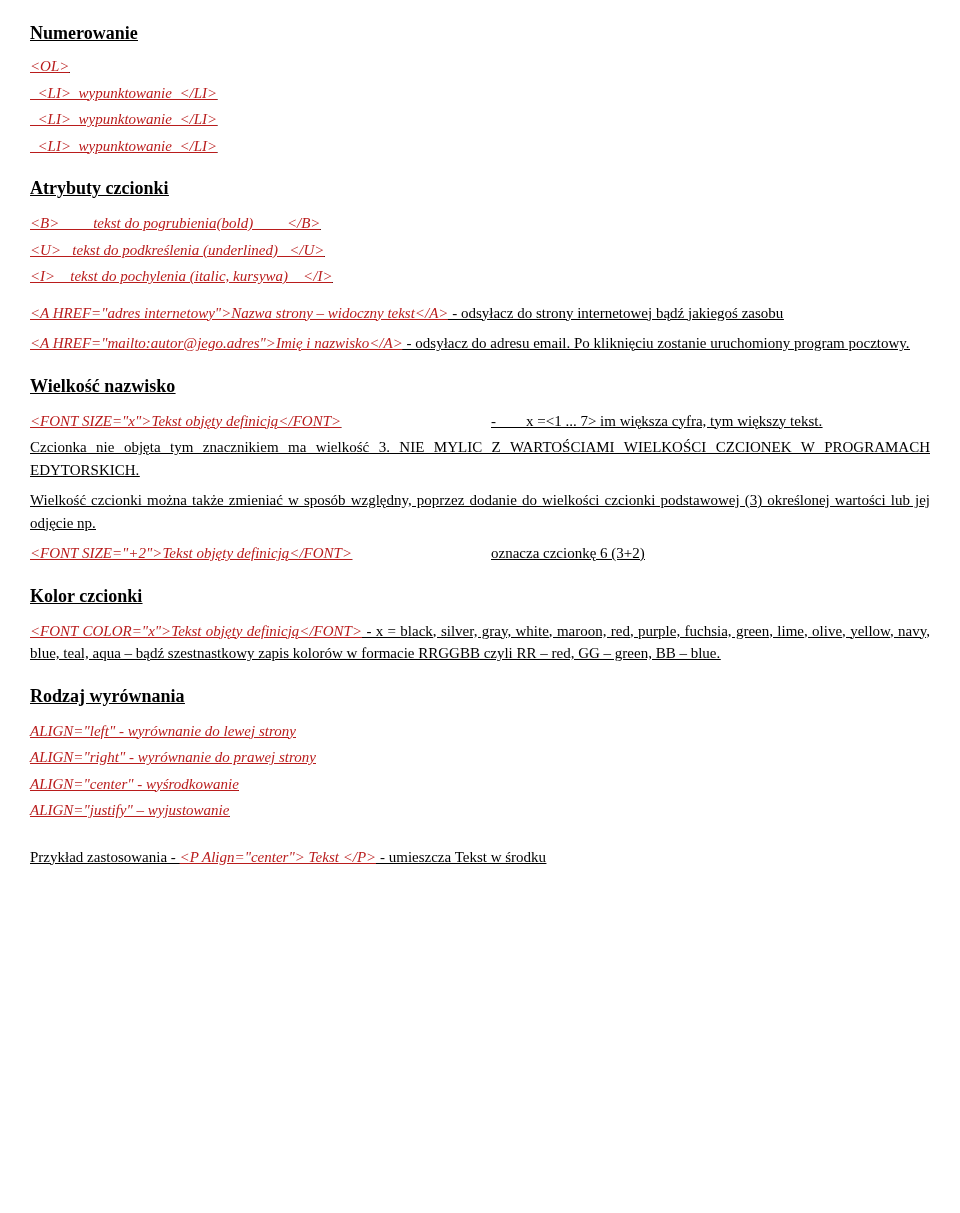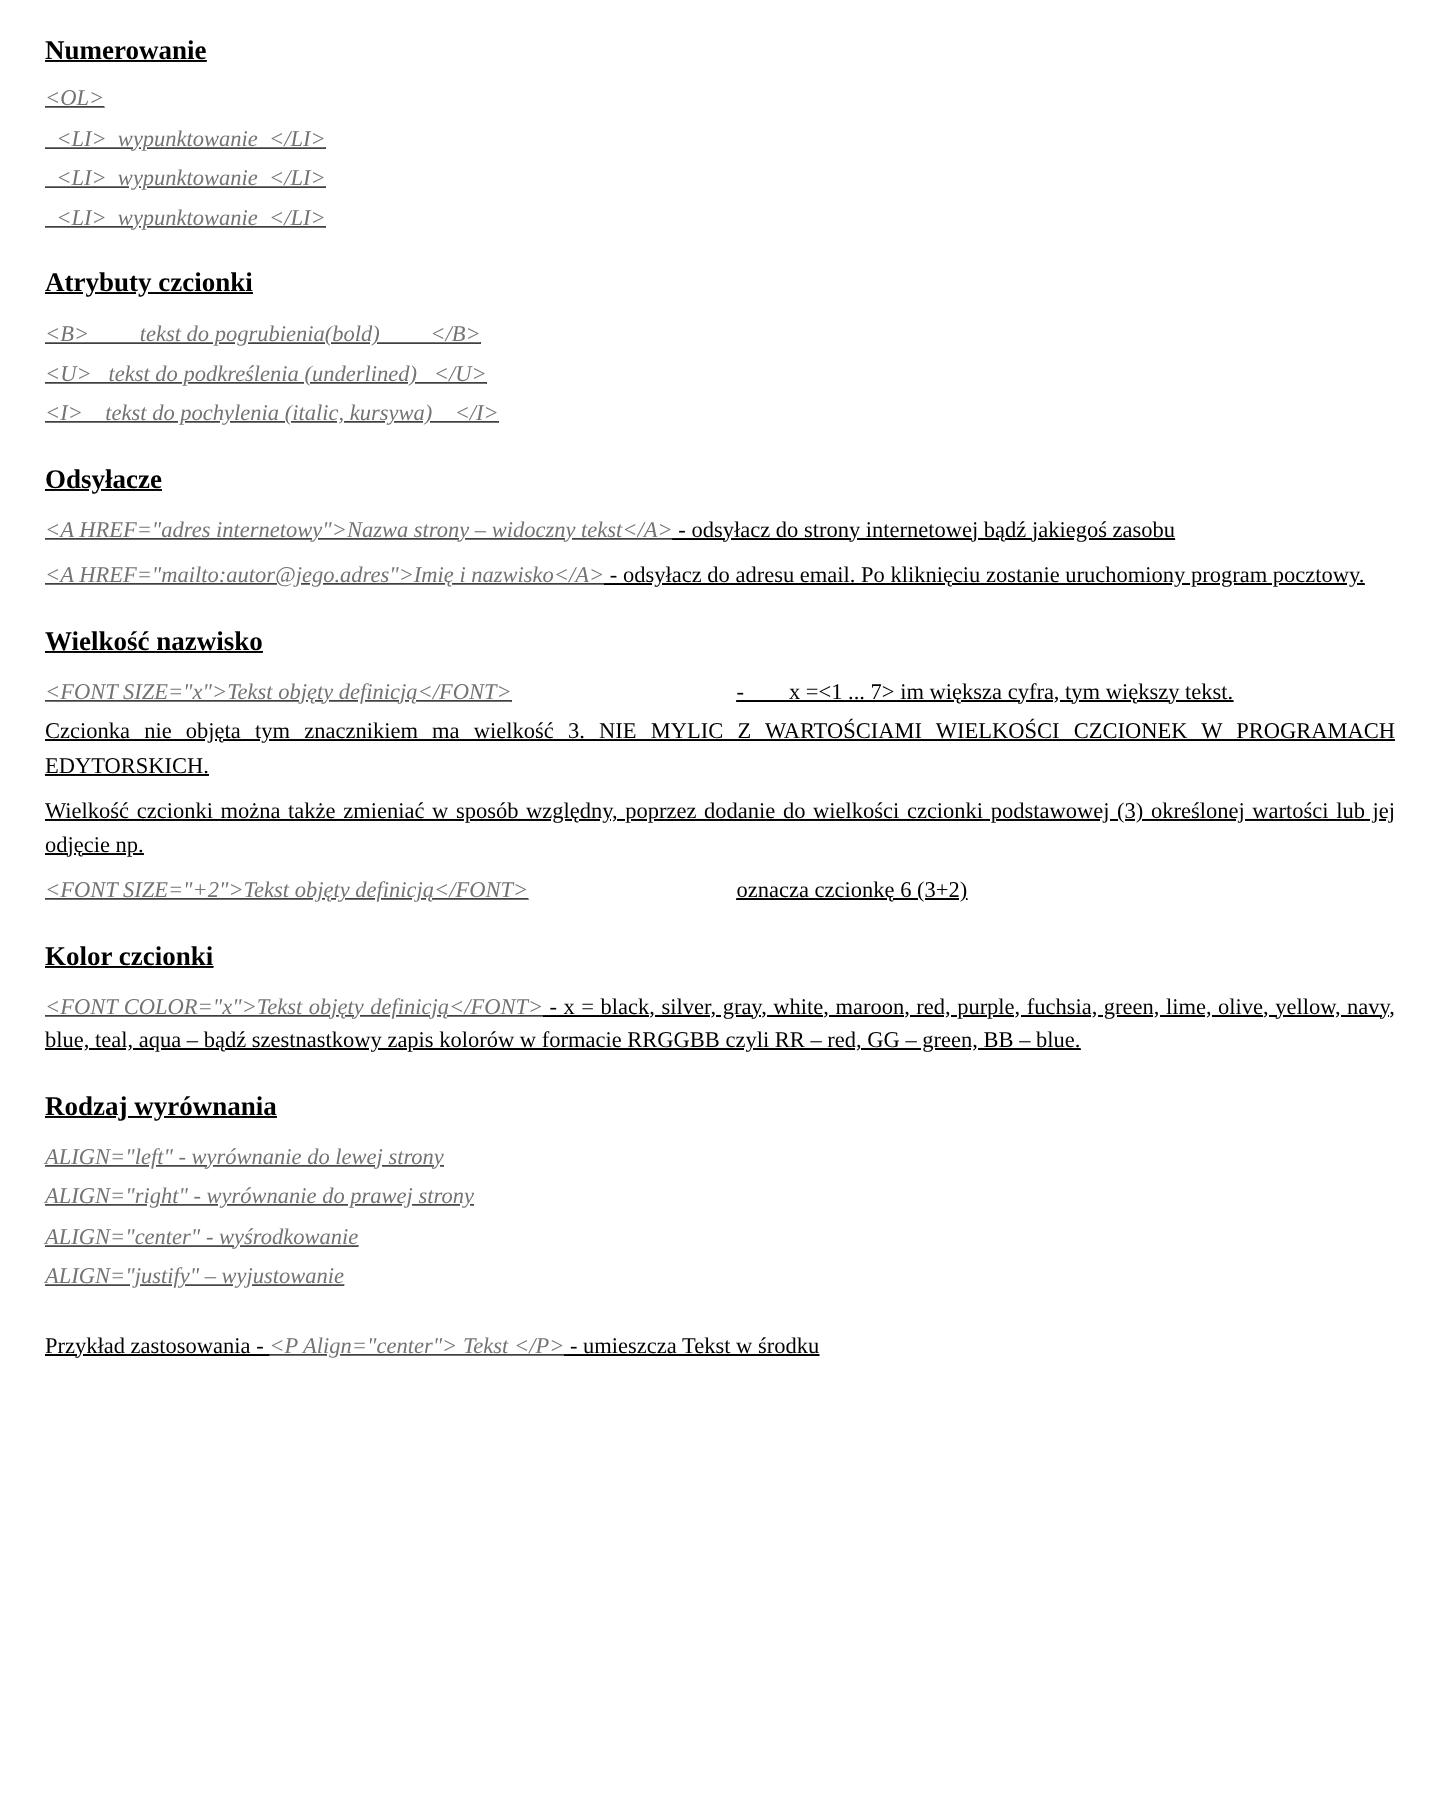--- a/index.html
+++ b/index.html
@@ -10,21 +10,21 @@
       color: #000;
       padding: 20px 30px;
       line-height: 1.5;
     }
     h2 {
       font-size: 18px;
       font-weight: bold;
       margin-bottom: 10px;
       margin-top: 18px;
     }
-    .green { color: #737373; font-style: italic; }
+    .green { color: #b91c1c; font-style: italic; }
     .section { margin-bottom: 18px; }
     .code-block { margin: 4px 0; }
     p { margin-bottom: 8px; text-align: justify; }
     .two-col {
       display: grid;
       grid-template-columns: 1fr 1fr;
       gap: 0 22px;
       margin: 4px 0;
     }
     .left-col { }
@@ -60,21 +60,20 @@
     <div class="green left-col">&lt;U&gt;&nbsp;&nbsp;&nbsp;tekst do podkreślenia (underlined)&nbsp;&nbsp;&nbsp;&lt;/U&gt;</div>
     <div class="right-col"></div>
   </div>
   <div class="two-col">
     <div class="green left-col">&lt;I&gt;&nbsp;&nbsp;&nbsp;&nbsp;tekst do pochylenia (italic, kursywa)&nbsp;&nbsp;&nbsp;&nbsp;&lt;/I&gt;</div>
     <div class="right-col"></div>
   </div>
 </div>
 
 <div class="section">
-  <h2>Odsyłacze</h2>
   <p>
     <span class="green">&lt;A HREF="adres internetowy"&gt;Nazwa strony – widoczny tekst&lt;/A&gt;</span>
     <span> - odsyłacz do strony internetowej bądź jakiegoś zasobu</span>
   </p>
   <p>
     <span class="green">&lt;A HREF="mailto:autor@jego.adres"&gt;Imię i nazwisko&lt;/A&gt;</span>
     <span> - odsyłacz do adresu email. Po kliknięciu zostanie uruchomiony program pocztowy.</span>
   </p>
 </div>
 

